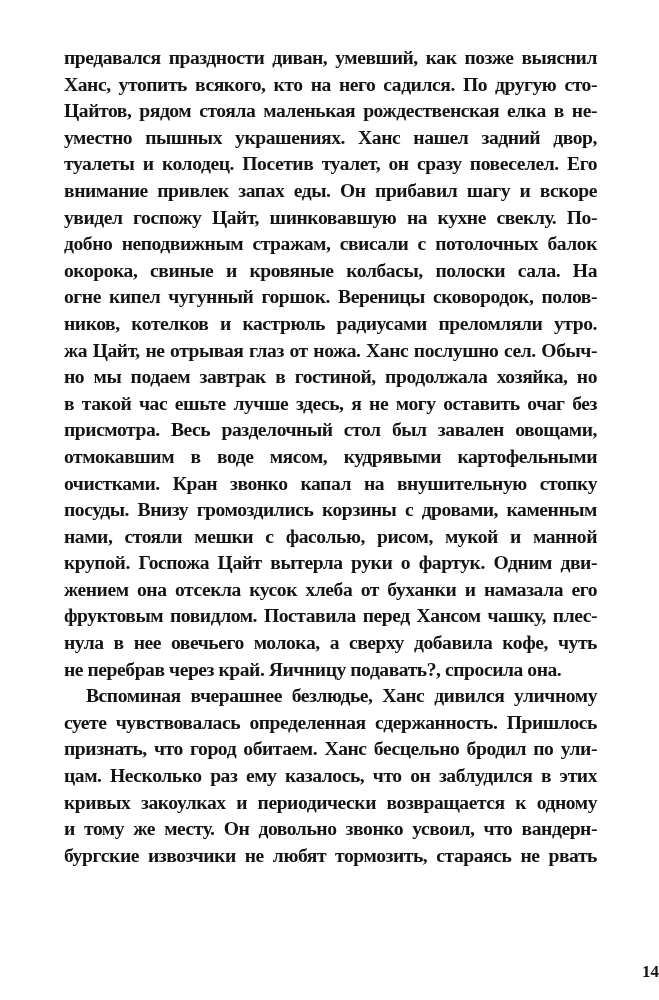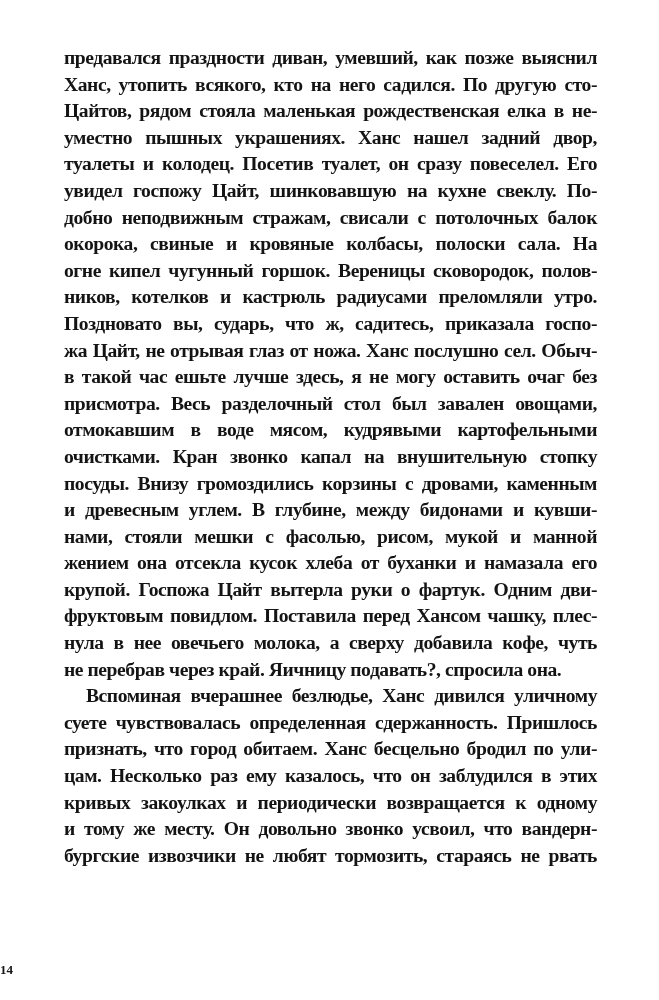--- a/index.html
+++ b/index.html
@@ -44,53 +44,53 @@
     text-align-last: left;
   }
   .line.indent {
     padding-left: 22px;
   }
   .page-number {
     position: absolute;
     left: 0;
     width: 659px;
     top: 962px;
-    text-align: left;
-    font-size: 13px;
+    text-align: right;
+    font-size: 17px;
     font-weight: bold;
   }
 </style>
 </head>
 <body>
 
 <div class="page">
   <div class="text-block">
 
     <div>
       <span class="line">предавался праздности диван, умевший, как позже выяснил</span>
       <span class="line">Ханс, утопить всякого, кто на него садился. По другую сто-</span>
       <span class="line">Цайтов, рядом стояла маленькая рождественская елка в не-</span>
       <span class="line">уместно пышных украшениях. Ханс нашел задний двор,</span>
       <span class="line">туалеты и колодец. Посетив туалет, он сразу повеселел. Его</span>
+      <span class="line">внимание привлек запах еды. Он прибавил шагу и вскоре</span>
       <span class="line">увидел госпожу Цайт, шинковавшую на кухне свеклу. По-</span>
       <span class="line">добно неподвижным стражам, свисали с потолочных балок</span>
       <span class="line">окорока, свиные и кровяные колбасы, полоски сала. На</span>
       <span class="line">огне кипел чугунный горшок. Вереницы сковородок, полов-</span>
       <span class="line">ников, котелков и кастрюль радиусами преломляли утро.</span>
-      <span class="line">Поздновато вы, сударь, что ж, садитесь, приказала госпо-</span>
       <span class="line">жа Цайт, не отрывая глаз от ножа. Ханс послушно сел. Обыч-</span>
+      <span class="line">но мы подаем завтрак в гостиной, продолжала хозяйка, но</span>
       <span class="line">в такой час ешьте лучше здесь, я не могу оставить очаг без</span>
       <span class="line">присмотра. Весь разделочный стол был завален овощами,</span>
       <span class="line">отмокавшим в воде мясом, кудрявыми картофельными</span>
       <span class="line">очистками. Кран звонко капал на внушительную стопку</span>
       <span class="line">посуды. Внизу громоздились корзины с дровами, каменным</span>
-      <span class="line">и древесным углем. В глубине, между бидонами и кувши-</span>
       <span class="line">нами, стояли мешки с фасолью, рисом, мукой и манной</span>
+      <span class="line">крупой. Госпожа Цайт вытерла руки о фартук. Одним дви-</span>
       <span class="line">жением она отсекла кусок хлеба от буханки и намазала его</span>
-      <span class="line">крупой. Госпожа Цайт вытерла руки о фартук. Одним дви-</span>
       <span class="line">фруктовым повидлом. Поставила перед Хансом чашку, плес-</span>
       <span class="line">нула в нее овечьего молока, а сверху добавила кофе, чуть</span>
       <span class="line last">не перебрав через край. Яичницу подавать?, спросила она.</span>
     </div>
 
     <div>
       <span class="line indent">Вспоминая вчерашнее безлюдье, Ханс дивился уличному</span>
       <span class="line">суете чувствовалась определенная сдержанность. Пришлось</span>
       <span class="line">признать, что город обитаем. Ханс бесцельно бродил по ули-</span>
       <span class="line">цам. Несколько раз ему казалось, что он заблудился в этих</span>

